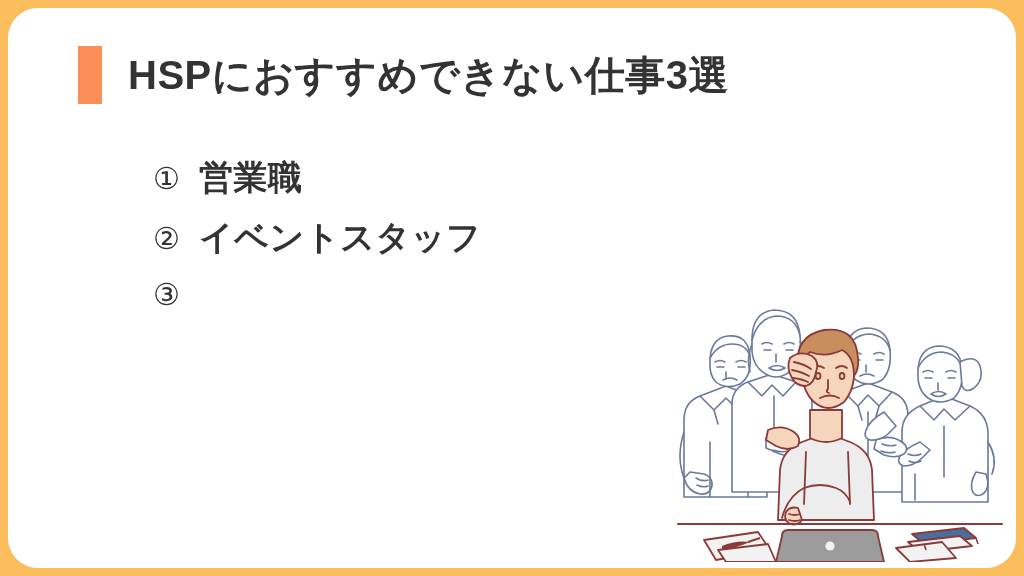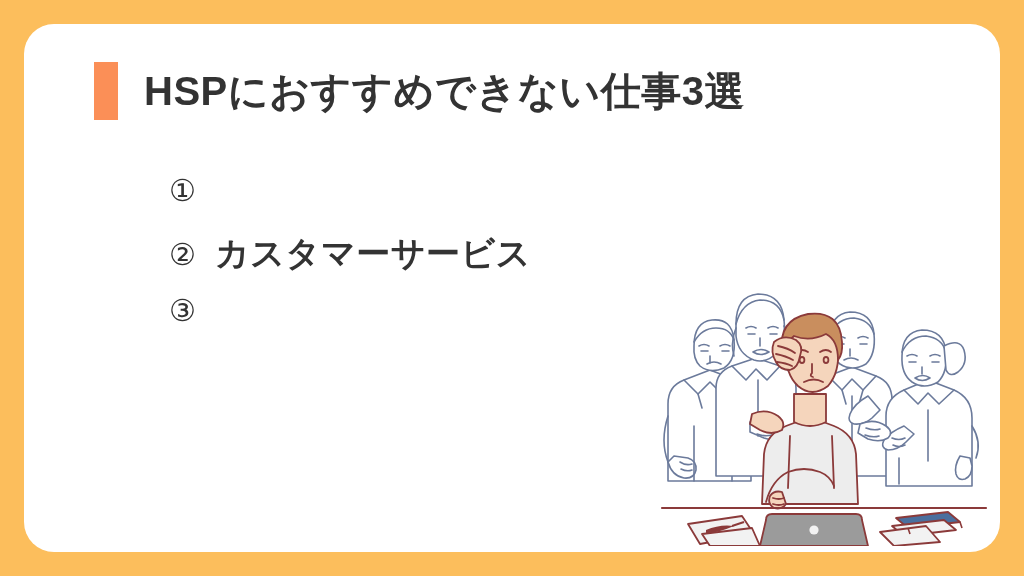--- a/index.html
+++ b/index.html
@@ -14,21 +14,21 @@
     font-family: "Liberation Sans", "DejaVu Sans", sans-serif;
   }
 
   
   #slide-frame {
     position: relative;
     width: 1024px;
     height: 576px;
     box-sizing: border-box;
     background: #fcbe5c;
-    padding: 24px;
+    padding: 8px;
   }
 
   
   #slide-card {
     position: relative;
     width: 100%;
     height: 100%;
     box-sizing: border-box;
     background: #ffffff;
     border-radius: 30px;
@@ -110,24 +110,25 @@
   <div id="slide-card">
 
     <div id="header-block">
       <div id="title-accent-bar"></div>
       <div id="page-title">HSPにおすすめできない仕事3選</div>
     </div>
 
     <ul id="job-list">
       <li class="job-item">
         <span class="job-marker">①</span>
+        <span class="job-label">営業職</span>
       </li>
       <li class="job-item">
         <span class="job-marker">②</span>
-        <span class="job-label">カスタマーサービス</span>
+        <span class="job-label">イベントスタッフ</span>
       </li>
       <li class="job-item">
         <span class="job-marker">③</span>
       </li>
     </ul>
 
     <div id="illustration">
       <svg viewBox="0 0 340 270" xmlns="http://www.w3.org/2000/svg">
         <defs>
           <style>

